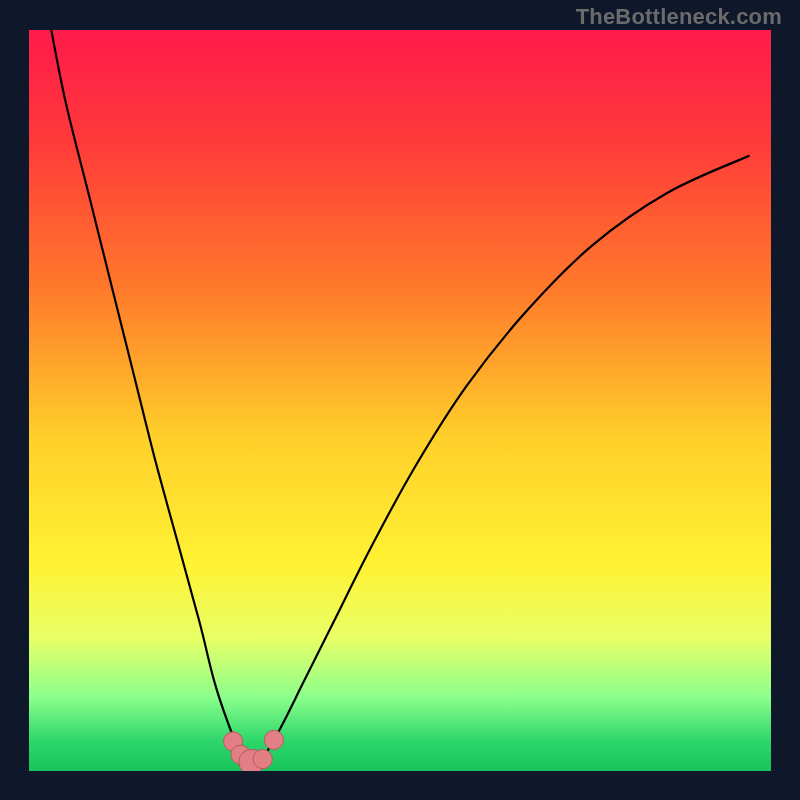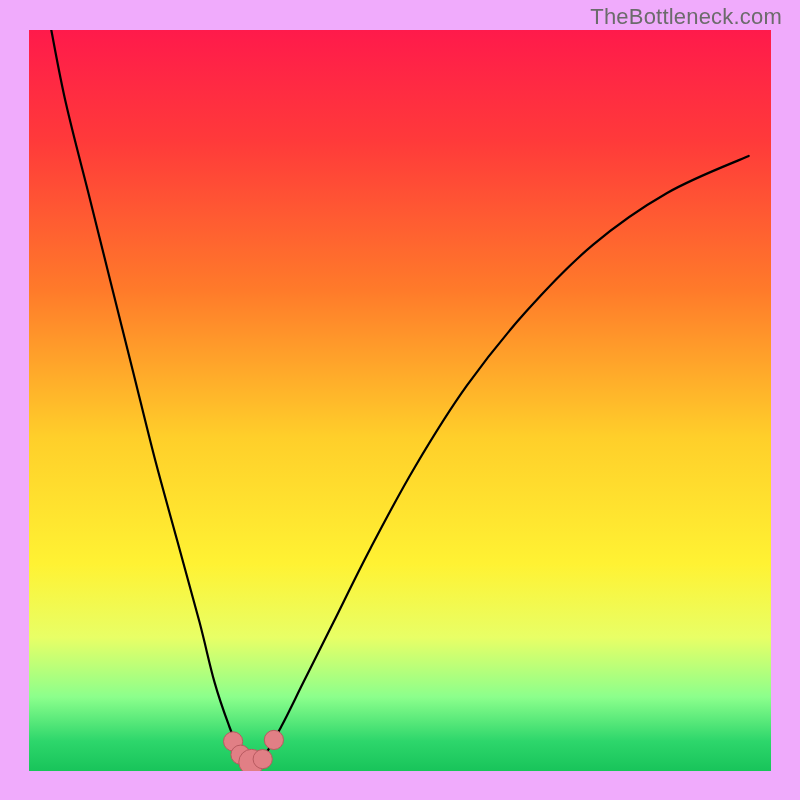--- a/index.html
+++ b/index.html
@@ -6,21 +6,22 @@
     margin: 0;
     padding: 0;
     width: 800px;
     height: 800px;
     background: #000;
     overflow: hidden;
   }
   .frame {
     position: absolute;
     inset: 0;
-    background: #f0abfc;
+    background: #0f172a;
+    font-weight: bold;
   }
   .plot-area {
     position: absolute;
     left: 29px;
     top: 30px;
     width: 742px;
     height: 741px;
     overflow: hidden;
   }
   .gradient {

